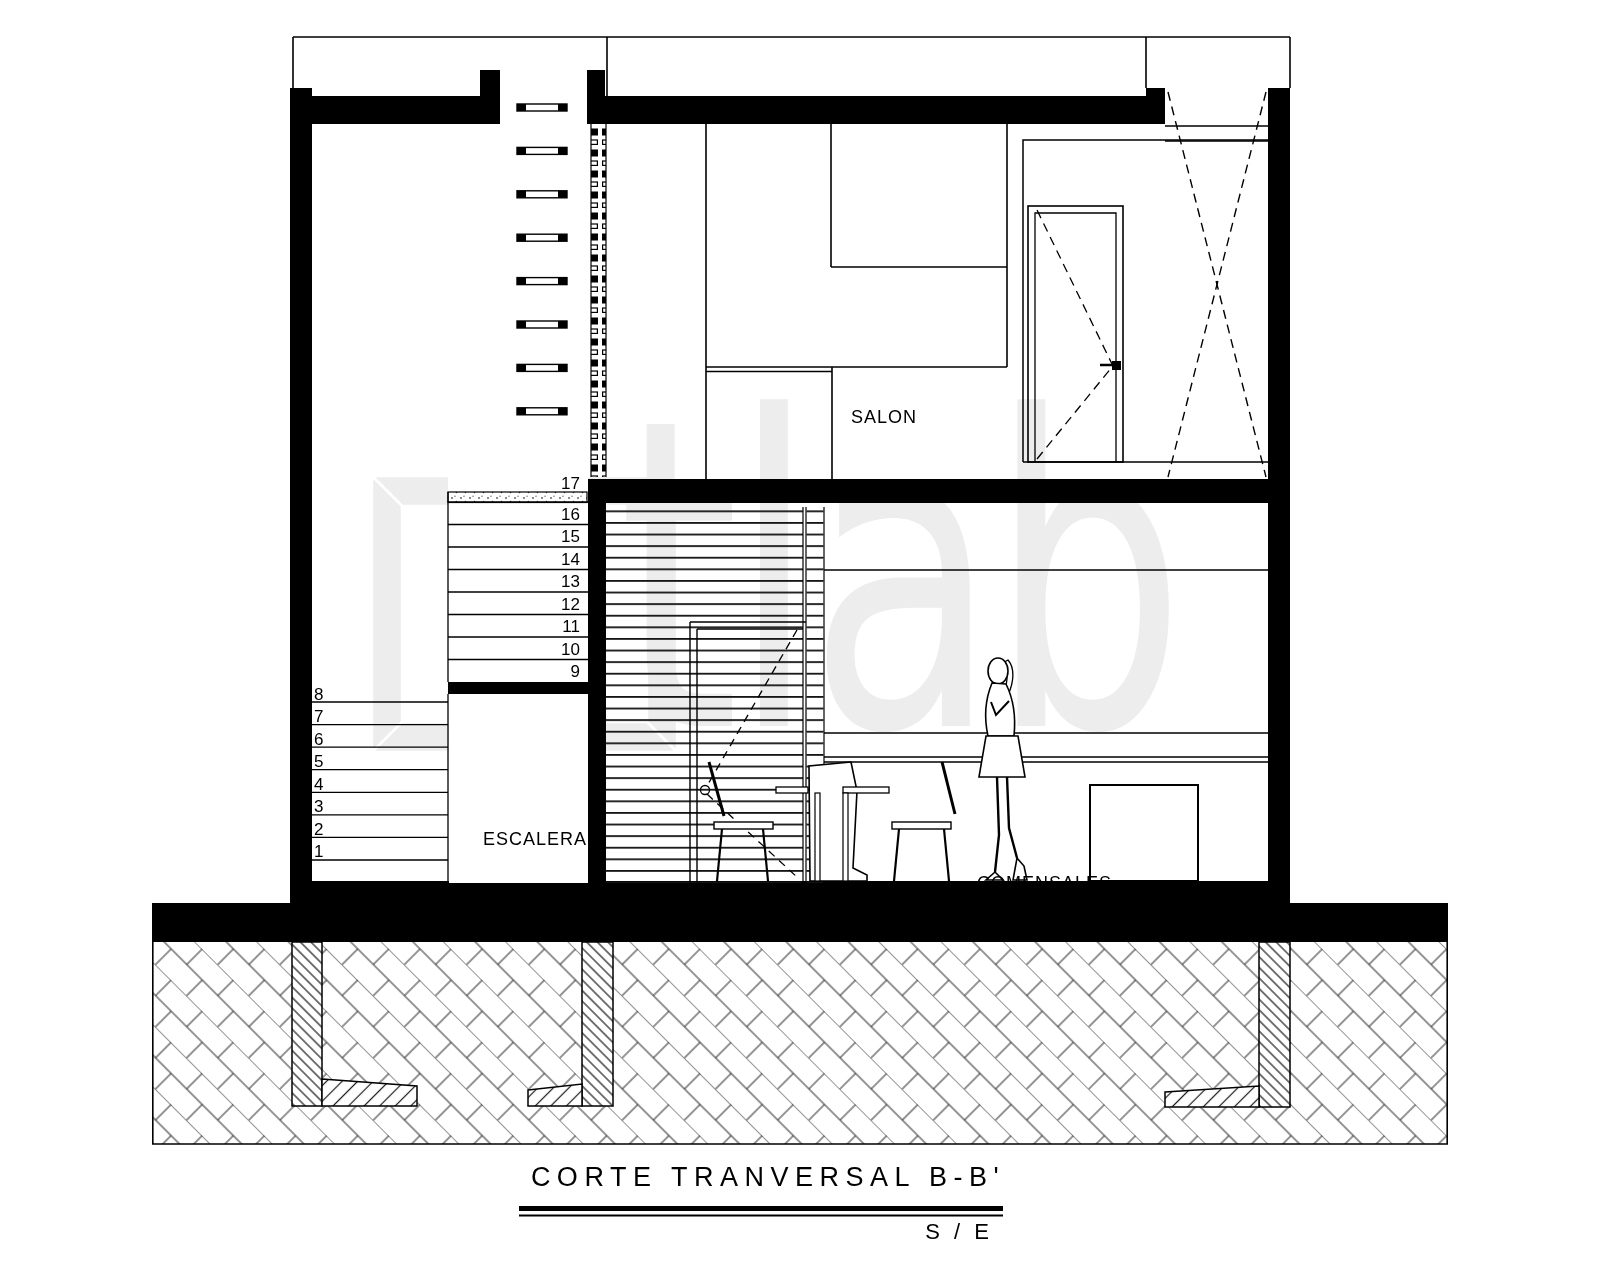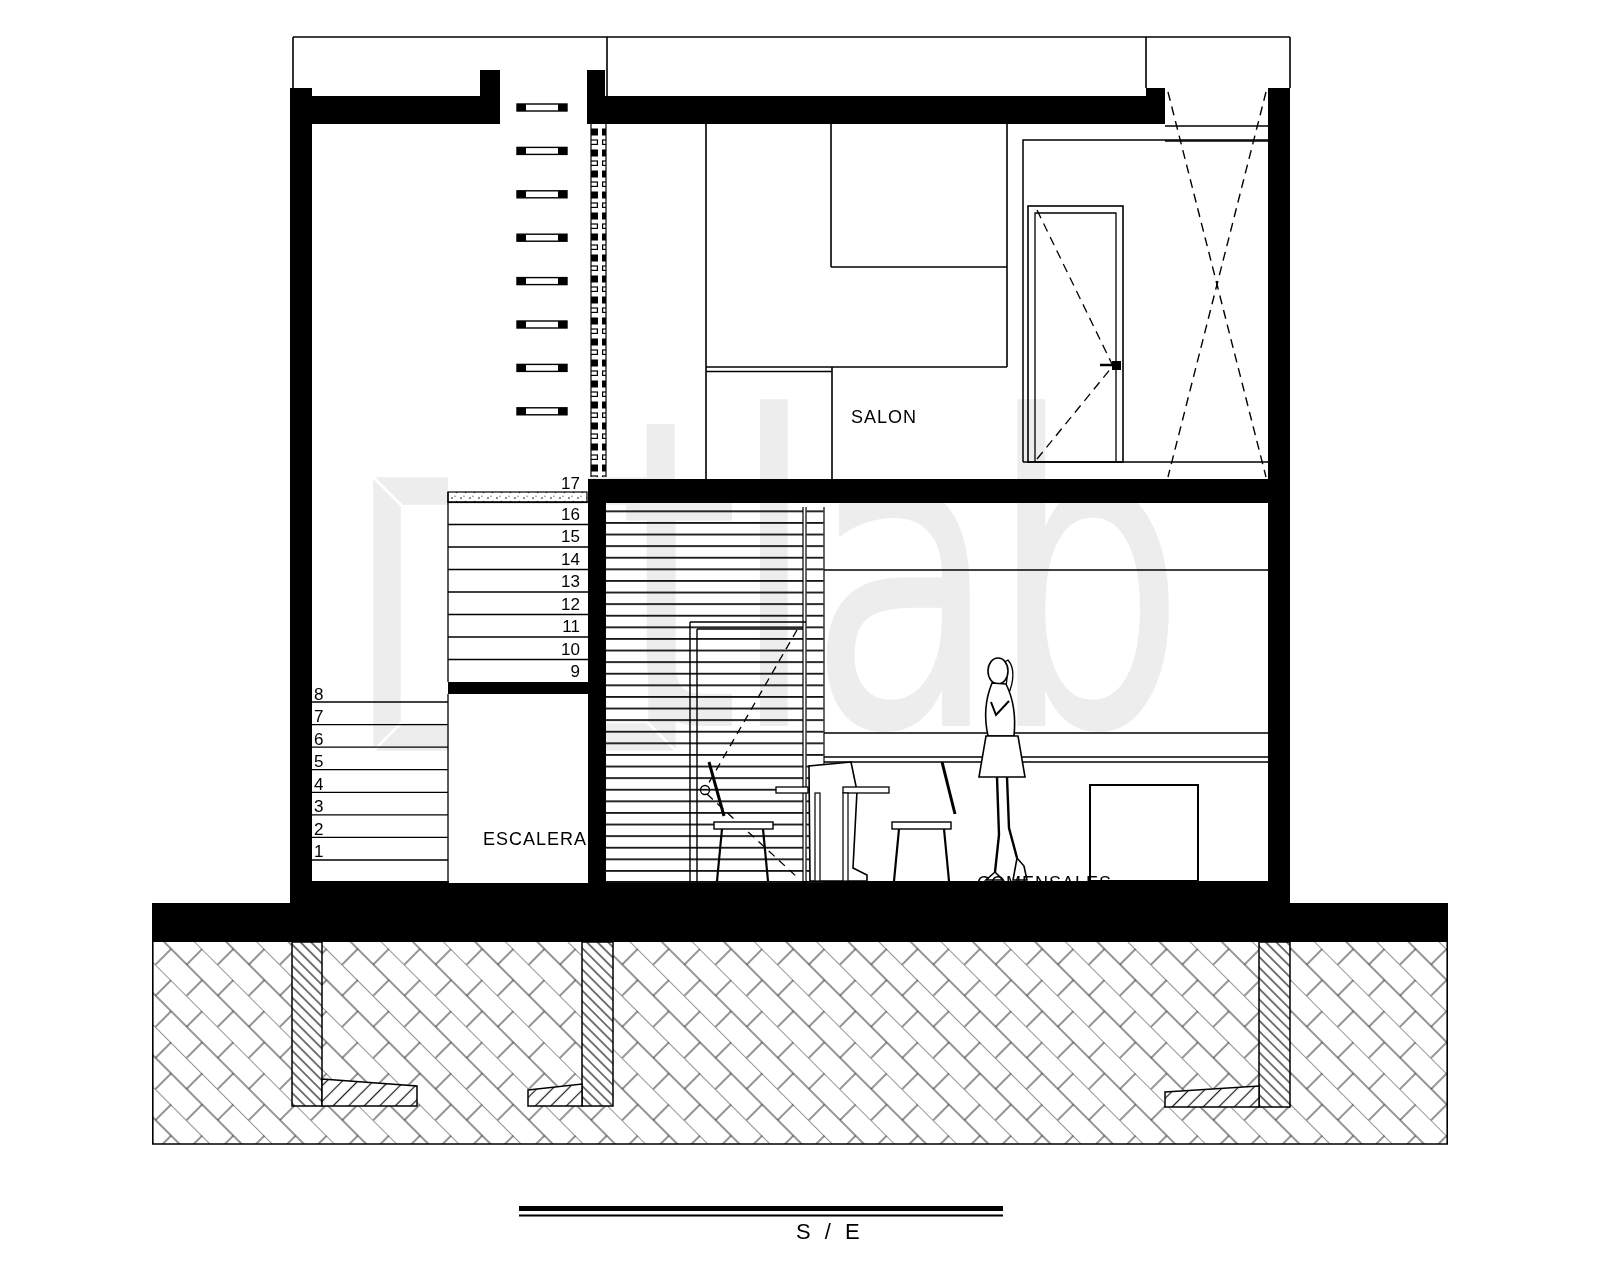--- a/index.html
+++ b/index.html
@@ -5,21 +5,21 @@
   html,body{margin:0;padding:0;background:#ffffff}
   .sheet{position:relative;width:1600px;height:1280px;background:#ffffff;overflow:hidden;
          font-family:"Liberation Sans",sans-serif;color:#000}
   .layer{position:absolute;left:0;top:0}
   .wm-text{position:absolute;left:618px;top:362px;font-family:"DejaVu Sans",sans-serif;
            font-size:430px;line-height:1;color:#ededed;letter-spacing:-12px;
            transform:scaleX(.72);transform-origin:0 0;white-space:nowrap;user-select:none}
   .lbl{position:absolute;font-size:18px;letter-spacing:1px;text-align:right;white-space:nowrap}
   .title{position:absolute;left:468px;top:1163px;width:600px;text-align:center;
          font-size:27px;letter-spacing:6.5px;line-height:1.1;white-space:nowrap}
-  .scale{position:absolute;left:796px;top:1221px;width:150px;text-align:left;
+  .scale{position:absolute;left:884px;top:1221px;width:150px;text-align:center;
          font-size:22px;letter-spacing:4px;line-height:1;white-space:nowrap}
   .snum{font-family:"Liberation Sans",sans-serif;font-size:17px;fill:#000}
 </style>
 </head>
 <body>
 
 <div class="sheet">
 
   <svg class="layer" width="1600" height="1280">
     <g fill="#ededed" stroke="#ffffff" stroke-width="2.5">
@@ -271,14 +271,15 @@
       <path d="M995,872 L986,880 L1003,880 Z"></path>
       <path d="M1017,858 L1024,866 L1027,880 L1013,880 Z"></path>
     </g>
 
     <rect x="1090" y="785" width="108" height="96" fill="none" stroke="#000" stroke-width="2"></rect>
   </svg>
 
   <div class="lbl" style="left:757px;top:407px;width:160px">SALON</div>
   <div class="lbl" style="left:440px;top:829px;width:160px">ESCALERAS</div>
   <div class="lbl" style="left:952px;top:873px;width:160px">COMENSALES</div>
+  <div class="title">CORTE TRANVERSAL B-B'</div>
   <div class="scale">S / E</div>
 </div>
 
 </body></html>

